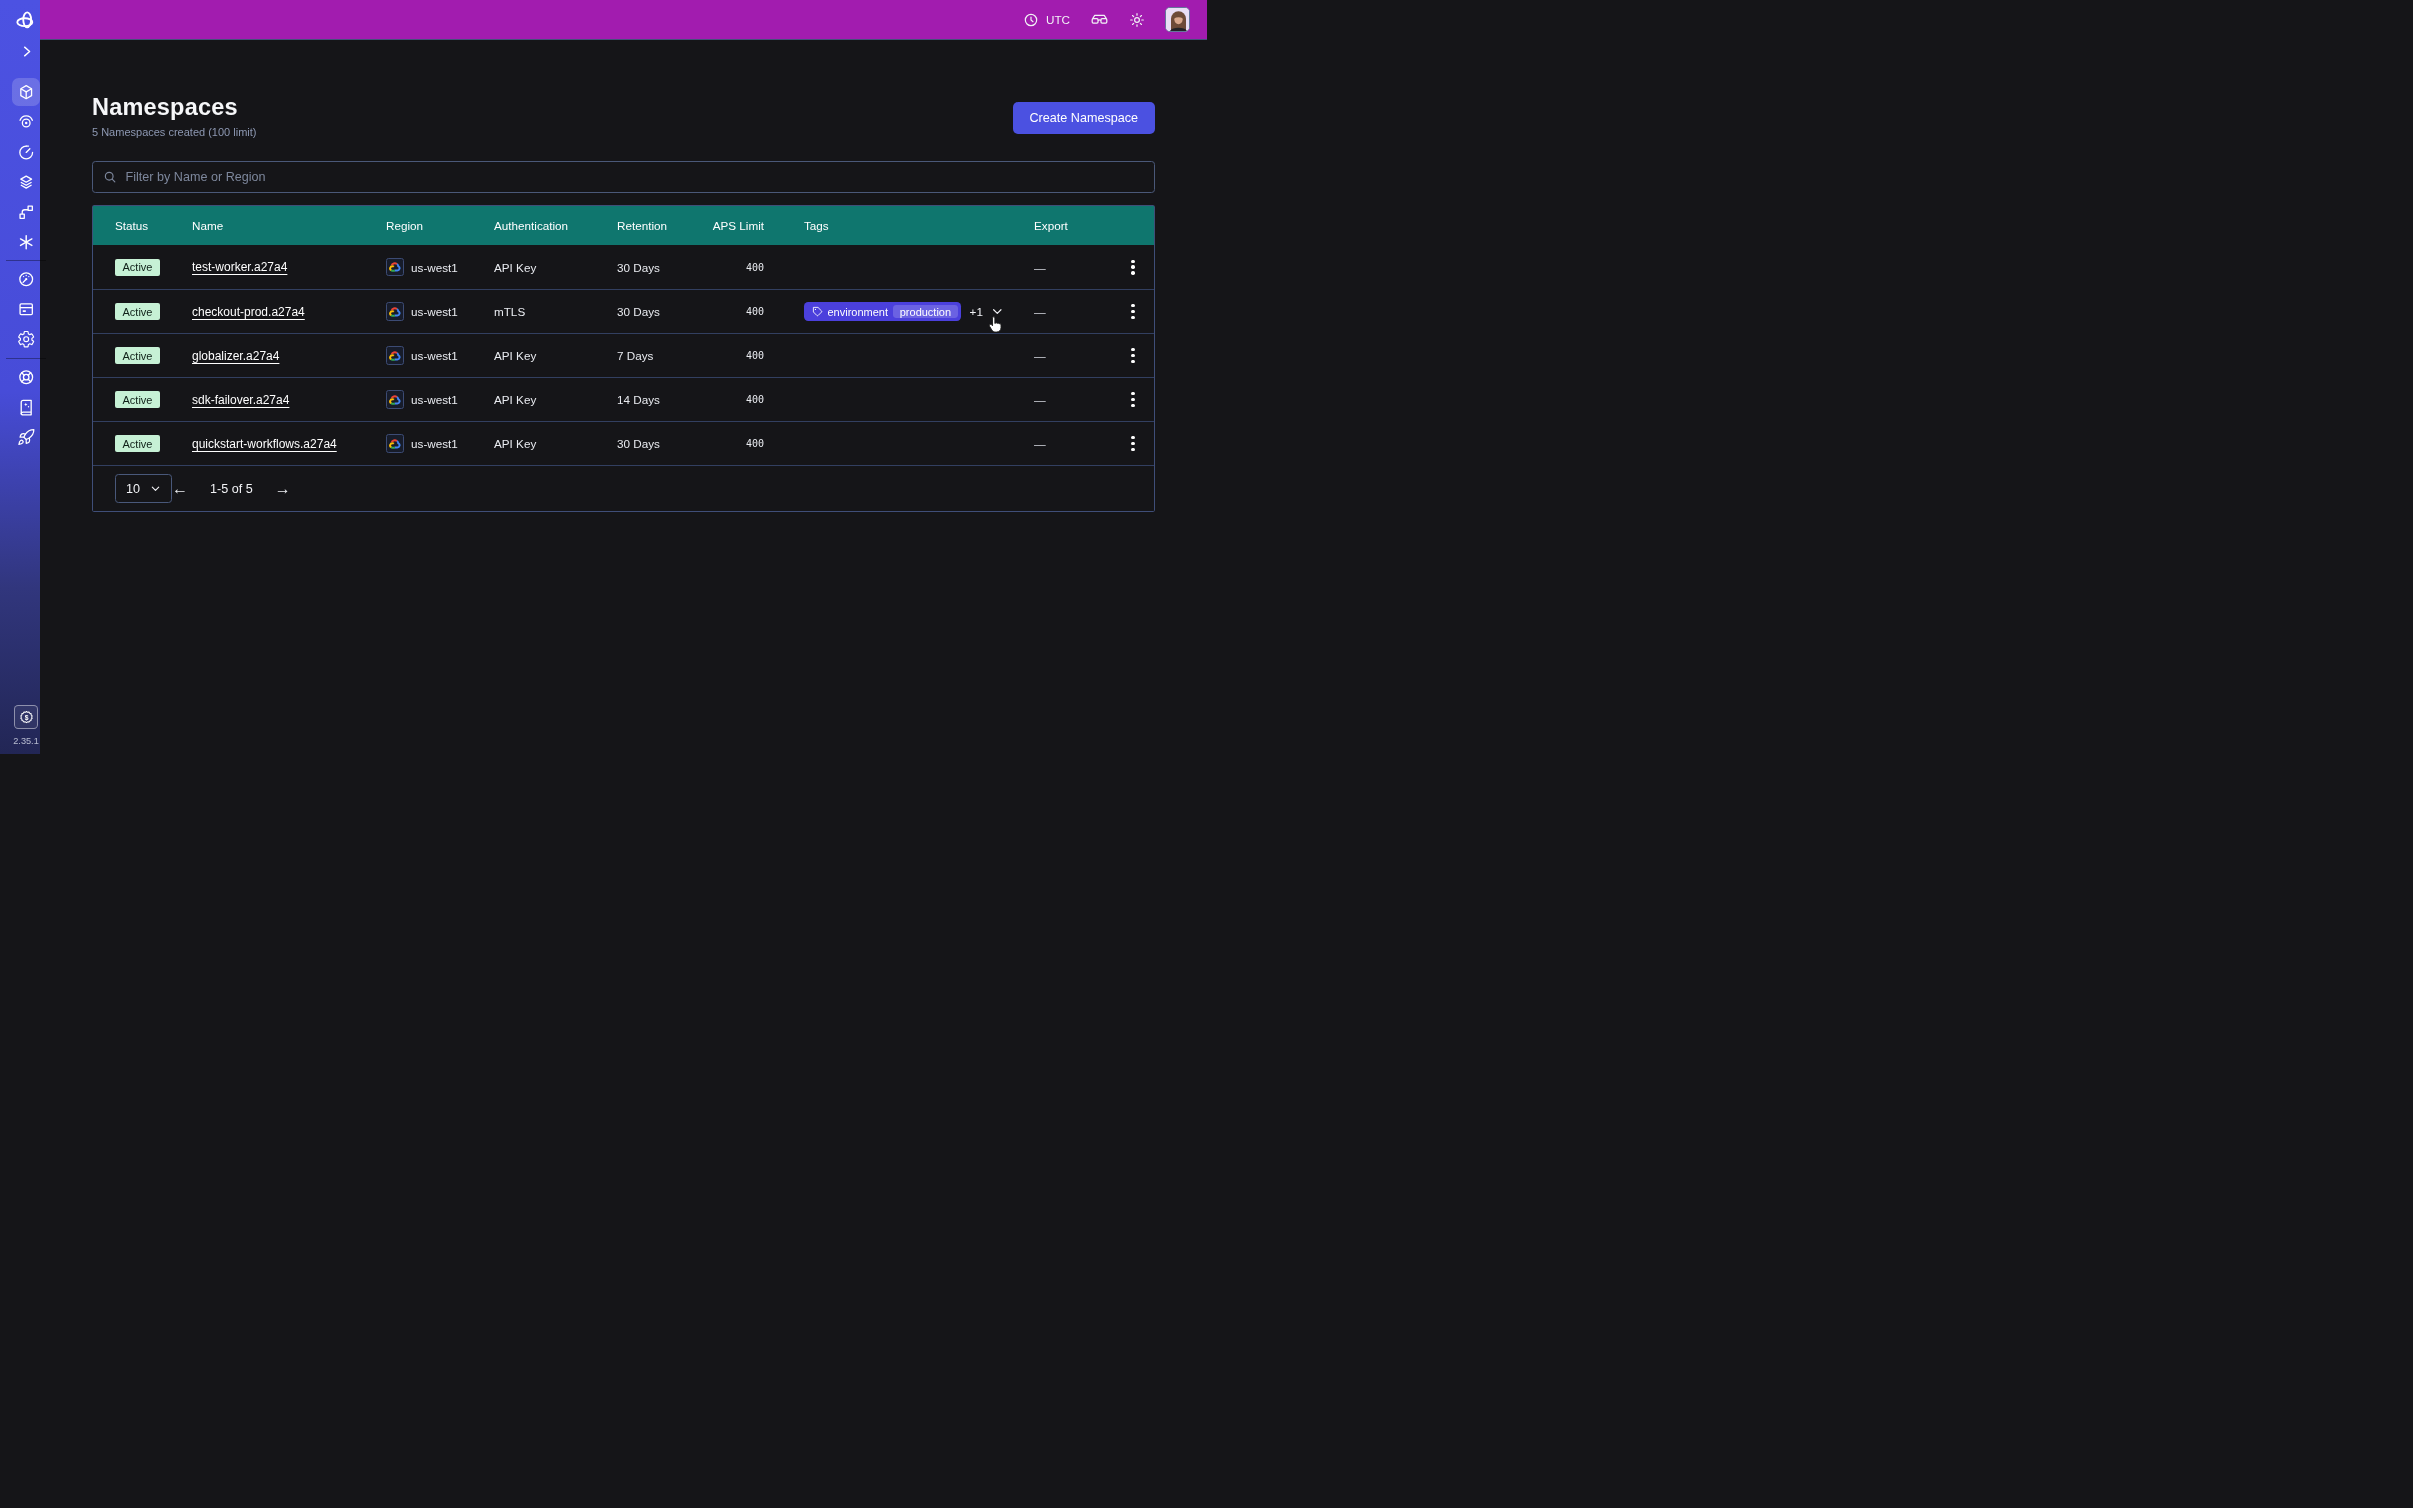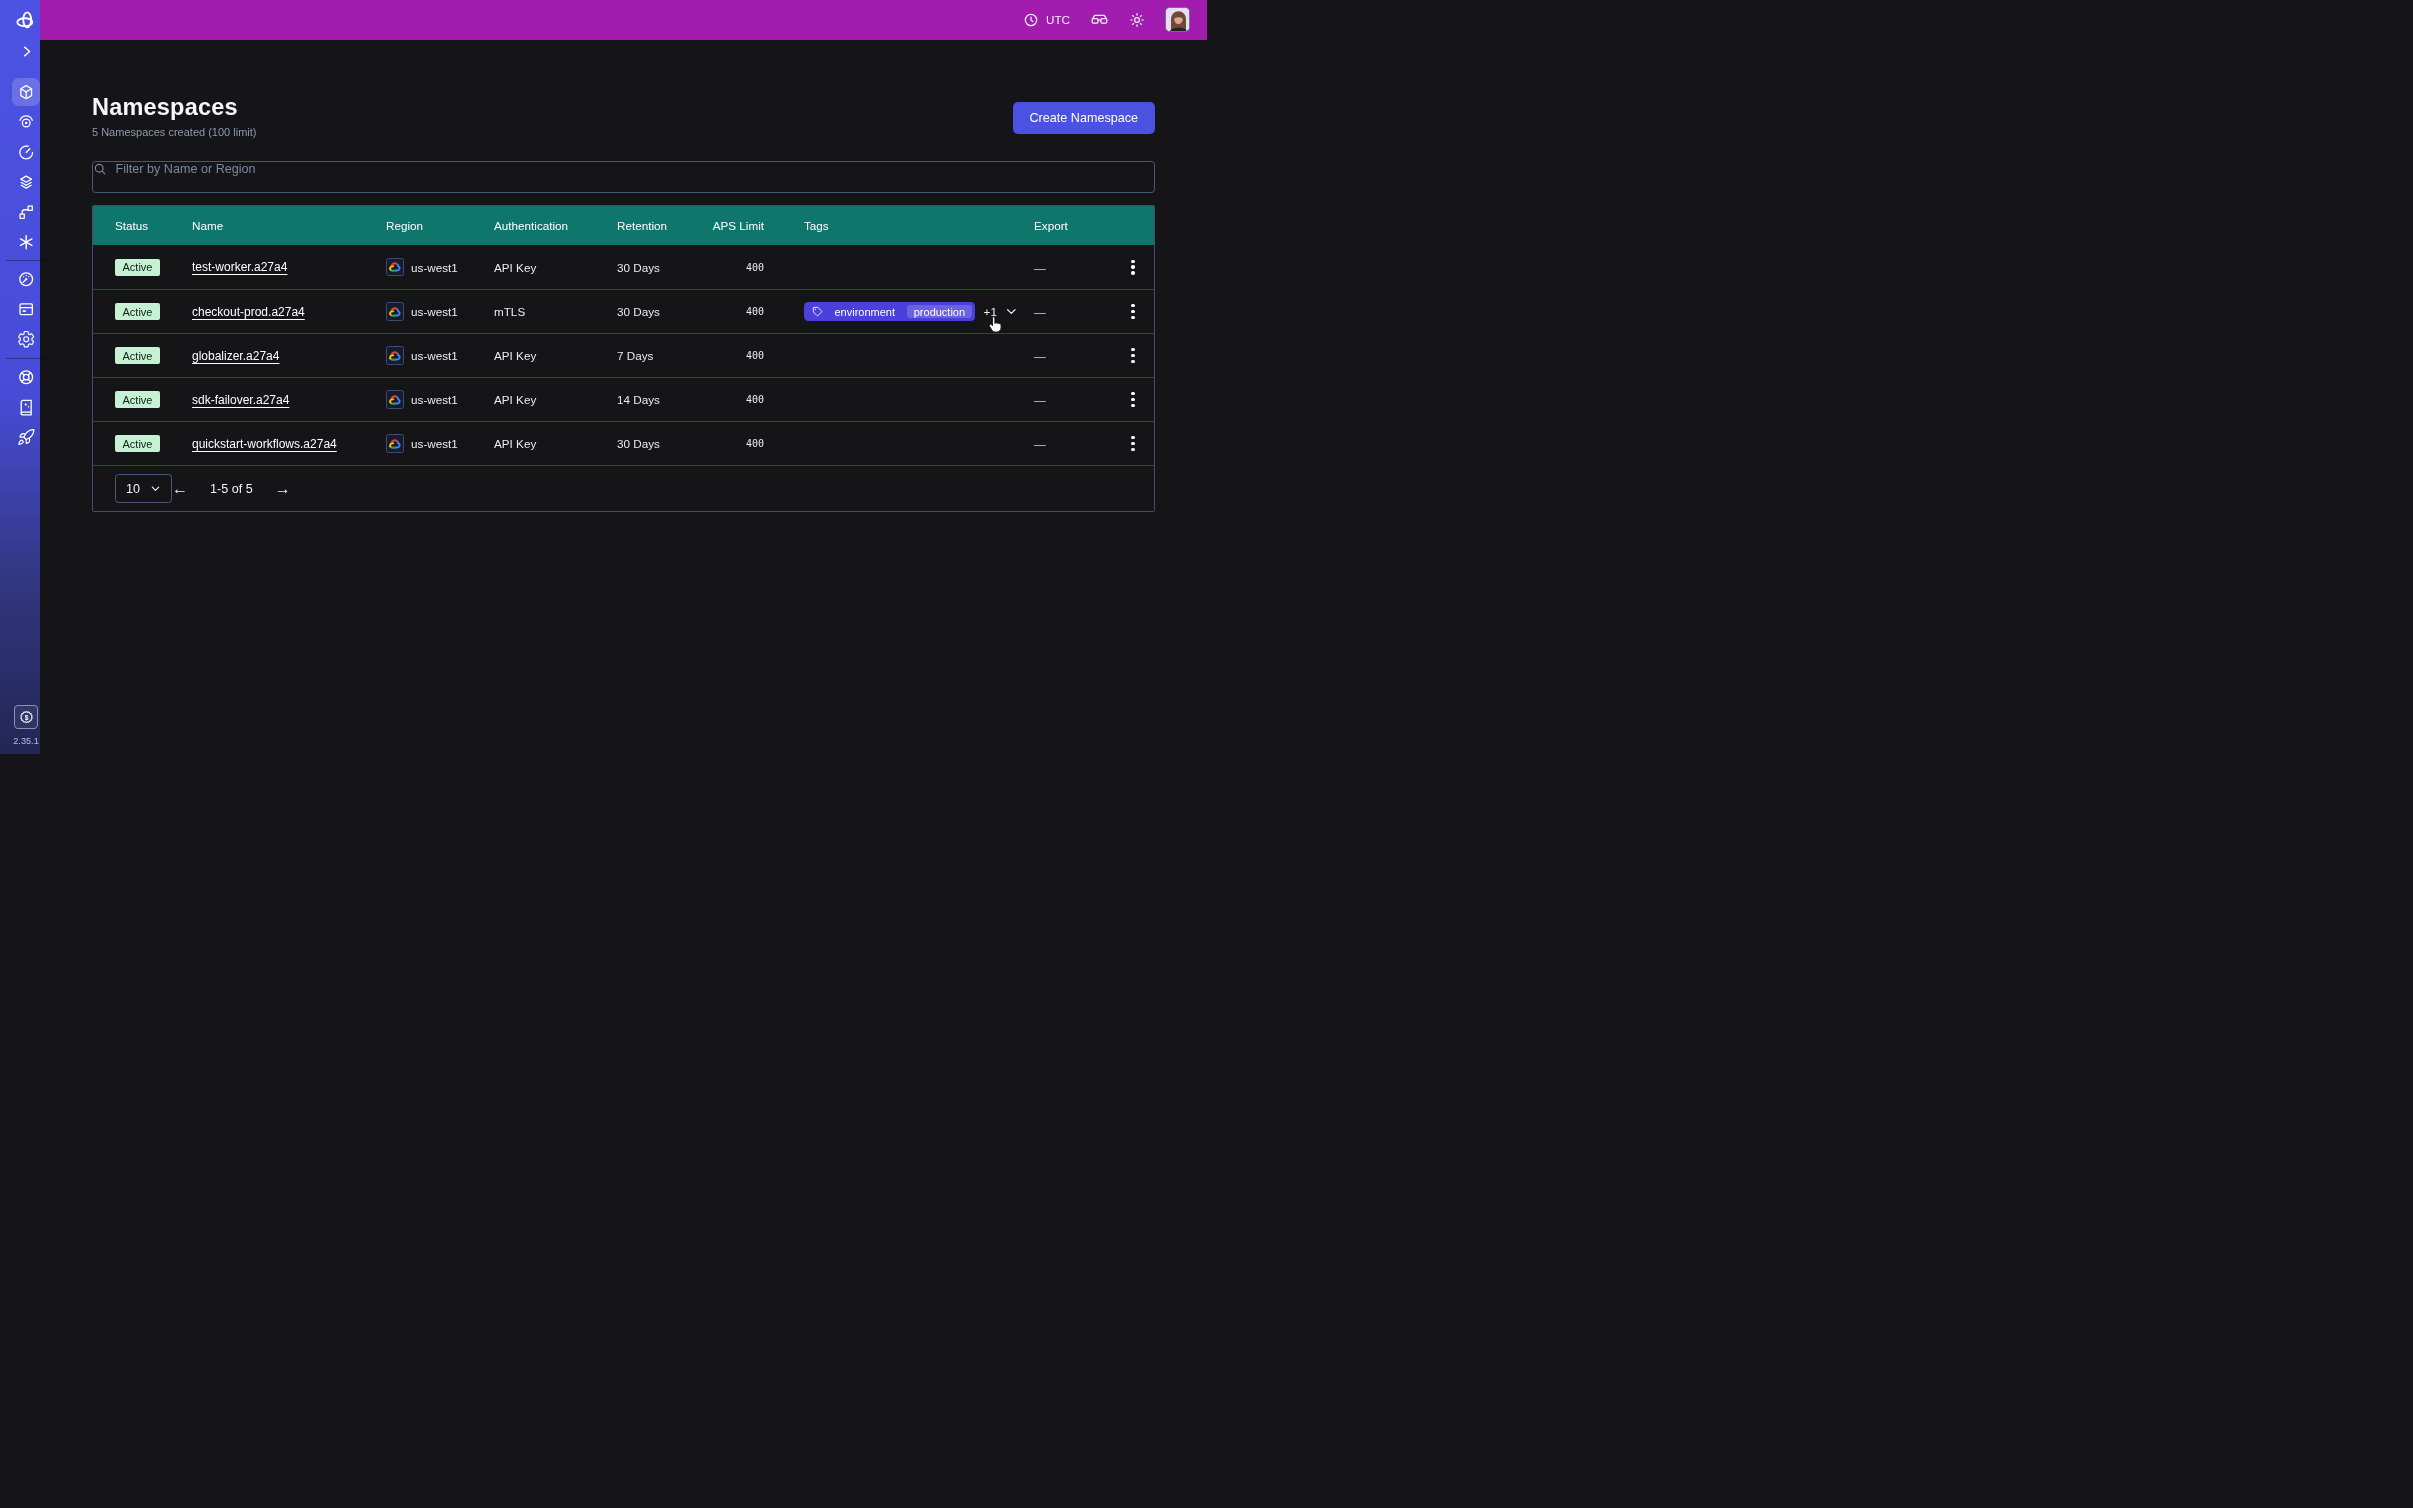--- a/index.html
+++ b/index.html
@@ -54,21 +54,21 @@
   .page-title { font-size:23.5px; font-weight:600; color:#f6f7f9; letter-spacing:0.2px; }
   .page-subtitle { margin-top:5px; font-size:11px; color:#8d98b2; }
   .create-btn {
     background:#4b51e1; color:#fff; border:none; border-radius:5px;
     height:32px; padding:0 17px; font-size:12.6px; font-weight:500;
     font-family:inherit; cursor:pointer; margin-top:8px;
   }
 
   .searchbar {
     margin-top:22.6px; height:32px; border:0.8px solid #4a5878; border-radius:3.4px;
-    display:flex; align-items:flex-start; gap:8.4px; padding:0 0; background:transparent;
+    display:flex; align-items:center; gap:8.4px; padding:0 10px; background:transparent;
   }
   .searchbar input {
     flex:1; background:transparent; border:none; outline:none;
     font-size:12.6px; color:#e8eaf0; font-family:inherit;
   }
   .searchbar input::placeholder { color:#7d879c; }
 
   
   .table { margin-top:12.6px; border:0.8px solid #3f4e78; border-radius:1.7px; }
   .tr, .thead {
@@ -88,21 +88,21 @@
   }
   .ns-link { color:#fff; text-decoration:underline; text-underline-offset:2.5px; cursor:pointer; font-size:12px; }
   .td-region { display:flex; align-items:center; gap:6.7px; }
   .gcp-box {
     width:18.4px; height:18.4px; border:0.8px solid #3c4b74; border-radius:2.5px;
     display:flex; align-items:center; justify-content:center; background:#171c2a;
   }
   .td-aps { text-align:right; font-family:"DejaVu Sans Mono", monospace; font-size:10px; }
   .td-tags { display:flex; align-items:center; gap:8.4px; padding-left:40px; }
   .tag-chip {
-    display:flex; align-items:center; gap:12px; background:#4b40dc; color:#fff;
+    display:flex; align-items:center; gap:5px; background:#4b40dc; color:#fff;
     border-radius:4.2px; padding:2.5px 3.4px 2.5px 7.5px; font-size:11px; cursor:pointer;
   }
   .tag-val { background:rgba(255,255,255,.18); border-radius:3.4px; padding:0.8px 6.7px; }
   .tag-more { font-size:11.7px; color:#f0f1f5; }
   .td-export { color:#d6d9e0; }
   .td-kebab { display:flex; justify-content:center; }
   .kebab { display:flex; flex-direction:column; gap:2.5px; cursor:pointer; padding:3.4px; }
   .kebab i { width:3.4px; height:3.4px; border-radius:50%; background:#fff; }
 
   .pager {

